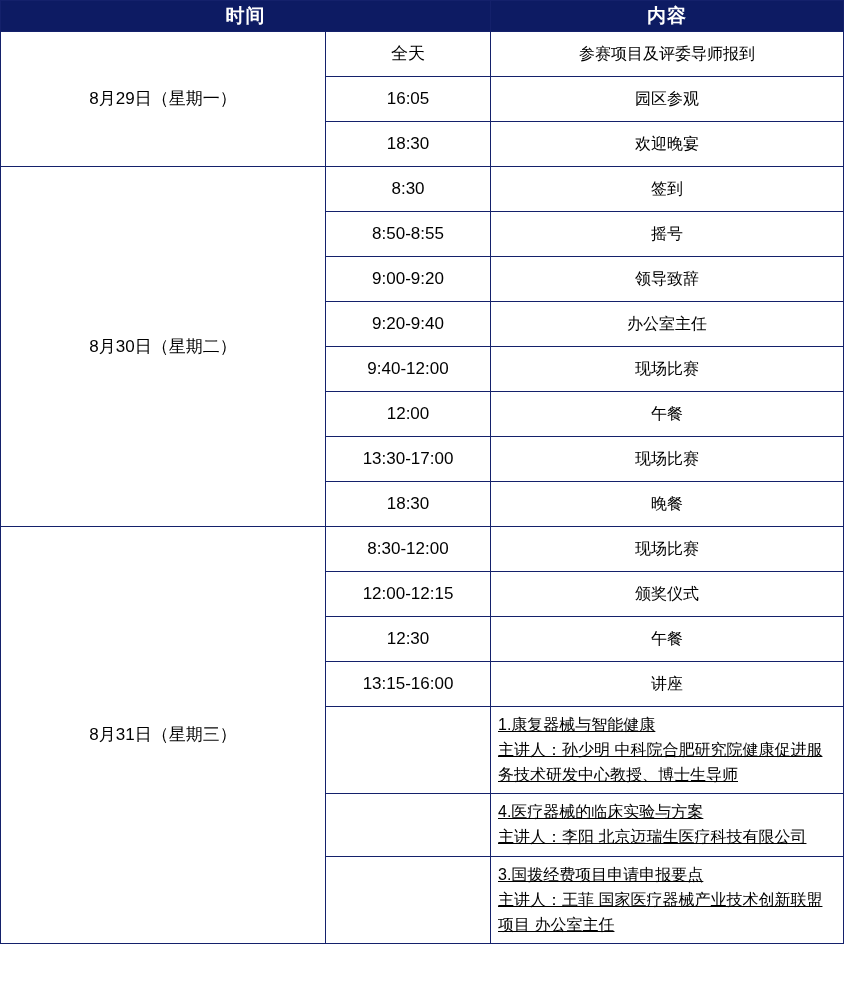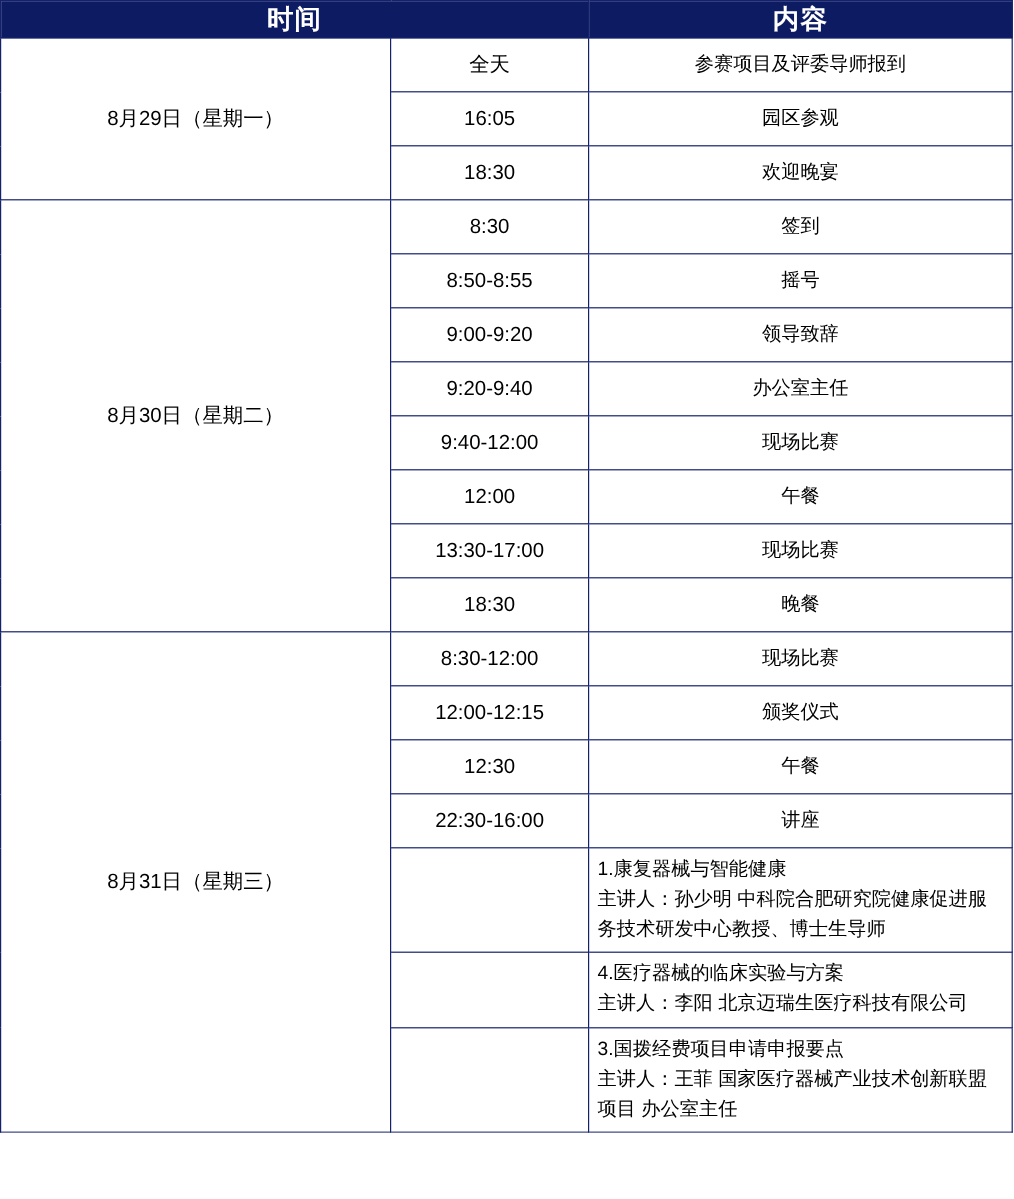--- a/index.html
+++ b/index.html
@@ -27,21 +27,21 @@
 
   table.schedule th,
   table.schedule td {
     border: 1px solid #14216b;
     padding: 0;
     vertical-align: middle;
   }
   thead th {
     background: #0d1b63;
     color: #ffffff;
-    font-size: 22px;
+    font-size: 19px;
     font-weight: bold;
     height: 30px;
     line-height: 30px;
     text-align: center;
     letter-spacing: 1px;
   }
   td.day-cell {
     text-align: center;
     font-size: 17px;
     line-height: 1.5;
@@ -62,20 +62,21 @@
     text-align: left;
     line-height: 1.55;
     padding: 6px 6px 6px 7px;
     height: auto;
     font-size: 16px;
   }
   td.desc-cell.multiline .line {
     display: block;
     white-space: normal;
     word-break: break-all;
+    text-decoration: underline;
   }
   td.blank-time {
     height: auto;
   }
 </style>
 </head>
 <body>
 
 <div class="schedule-wrap">
   <table class="schedule">
@@ -144,21 +145,21 @@
         </tr>
         <tr>
           <td class="time-cell">12:00-12:15</td>
           <td class="desc-cell">颁奖仪式</td>
         </tr>
         <tr>
           <td class="time-cell">12:30</td>
           <td class="desc-cell">午餐</td>
         </tr>
         <tr>
-          <td class="time-cell">22:30-16:00</td>
+          <td class="time-cell">13:15-16:00</td>
           <td class="desc-cell">讲座</td>
         </tr>
         <tr>
           <td class="time-cell blank-time"></td>
           <td class="desc-cell multiline">
             <span class="line">1.康复器械与智能健康</span>
             <span class="line">主讲人：孙少明 中科院合肥研究院健康促进服务技术研发中心教授、博士生导师</span>
           </td>
         </tr>
         <tr>

